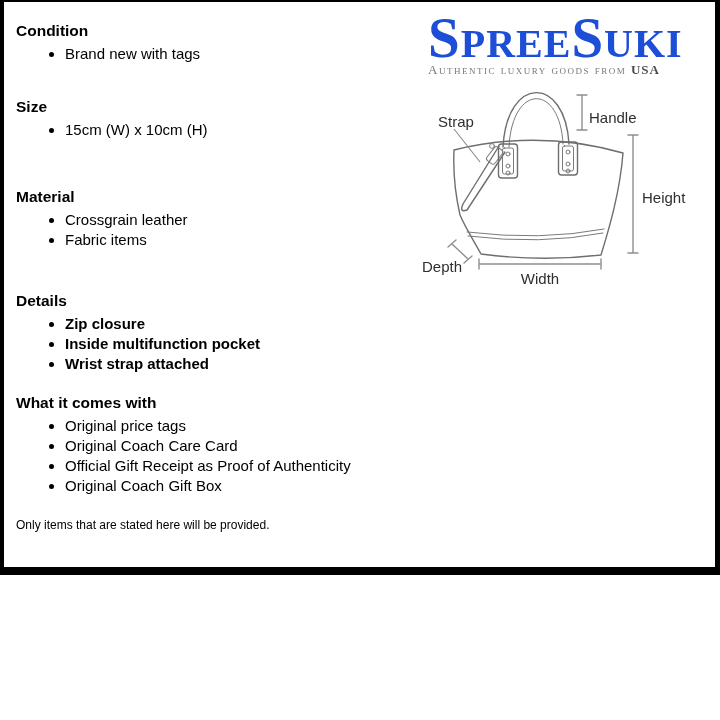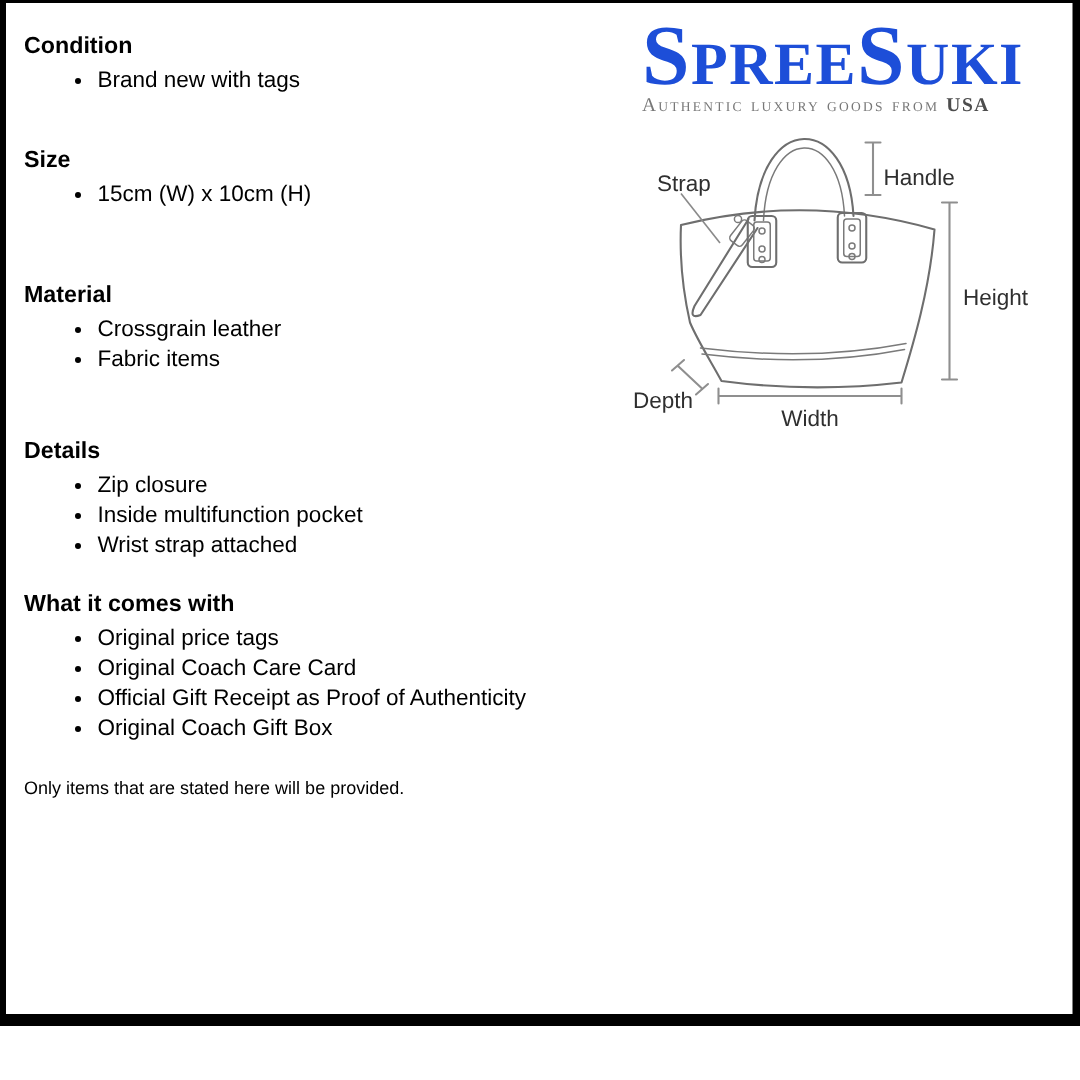--- a/index.html
+++ b/index.html
@@ -1,36 +1,36 @@
 <!DOCTYPE html>
 <html><head>
 <meta charset="utf-8">
 <style>
   html,body {margin:0; padding:0; background:#fff;}
   .frame {
-    position:relative; width:720px; height:684px; box-sizing:border-box;
+    position:relative; width:720px; height:575px; box-sizing:border-box;
     border-style:solid; border-color:#000; border-width:2px 5px 8px 4px;
     background:#fff; overflow:hidden;
     font-family:"Liberation Sans", sans-serif; color:#000;
   }
   
   .content {position:absolute; left:12px; top:10px; width:398px;}
   .sec {font-size:15.5px; font-weight:700; margin:0; line-height:18px;}
   .content ul {margin:4px; padding-left:45px; list-style:disc;}
   .content li {font-size:15px; line-height:20px;}
   .note {font-size:15px; line-height:20px; margin:0;}
   .h-condition {margin-top:10px;}
   .ul-condition {margin-top:26px;}
   .h-size {margin-top:34px;}
   .p-size {margin-top:26px;}
   .ul-size {margin-top:17px;}
   .h-material {margin-top:48px;}
   .ul-material {margin-top:22px;}
   .h-details {margin-top:42px;}
-  .ul-details {margin-top:23px;}
+  .ul-details {margin-top:23px;font-weight:bold;}
   .h-included {margin-top:20px;}
   .ul-included {margin-top:23px;}
   .footer-note {margin-top:19px; font-size:12px; line-height:20px;}
   
   .brand {position:absolute; left:424px; top:14px; width:291px; white-space:nowrap;}
   .logo {
     font-family:"Liberation Serif", serif; font-weight:700;
     font-variant:small-caps; font-size:57px; line-height:44px;
     letter-spacing:1px; color:#1d4ed8;
   }

